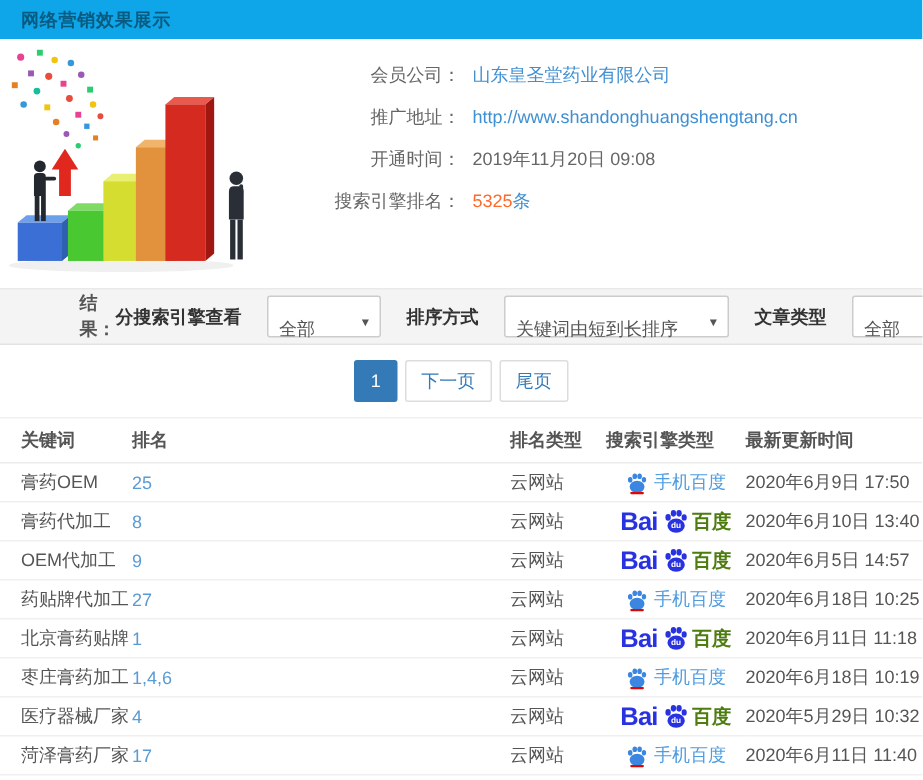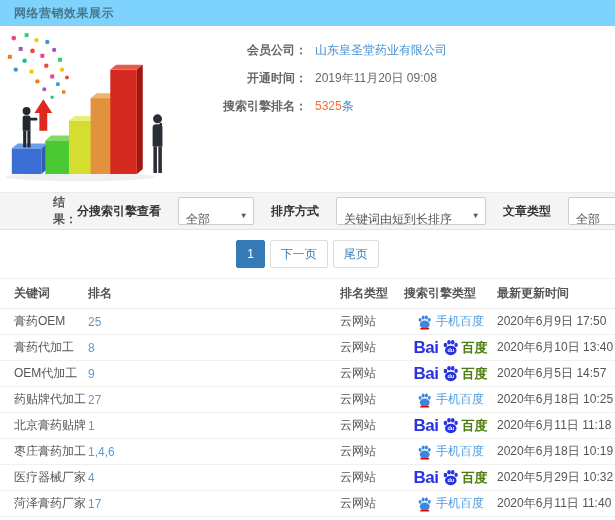--- a/index.html
+++ b/index.html
@@ -1,28 +1,28 @@
 <!DOCTYPE html>
 <html><head>
 <meta charset="utf-8">
 <style>
   * { margin:0; padding:0; box-sizing:border-box; }
   html,body { width:615px; height:520px; overflow:hidden; background:#fff;
     font-family:"Liberation Sans","DejaVu Sans",sans-serif; font-size:12px; color:#555; }
 
   
-  .app-header { height:26px; background:#7dd3fc; display:flex; align-items:center; padding:0 14px; }
+  .app-header { height:26px; background:#0ea5e9; display:flex; align-items:center; padding:0 14px; }
   .app-header .title { color:rgba(0,0,0,0.45); font-weight:bold; font-size:12px; letter-spacing:0.5px; }
 
   
   .info-panel { position:relative; height:166px; background:#fff; }
   .illustration { position:absolute; left:0; top:2px; width:192px; height:160px; }
   .info-list { margin-left:195px; padding-top:10px; }
   .info-row { display:flex; align-items:center; height:28px; }
-  .info-label { width:112px; text-align:right; color:#666;font-weight:bold; }
+  .info-label { width:112px; text-align:right; color:#666; }
   .info-value { margin-left:8px; color:#666; }
   .link { color:#3f8fd2; text-decoration:none; cursor:pointer; }
   .rank-count { color:#ff6a2b; }
   .rank-unit { color:#3f8fd2; }
 
   
   .filter-bar { height:38px; background:#f4f4f4; border-top:1px solid #e9e9e9; border-bottom:1px solid #e3e3e3;
     display:flex; align-items:center; padding:0 2px 0 14px; }
   .result-label { font-weight:bold; color:#555;padding-left:39px; }
   .filter-controls { margin-left:auto; display:flex; align-items:center; gap:17px; }
@@ -152,20 +152,24 @@
         <rect x="160.8" y="120" width="3.6" height="27"></rect>
       </g>
     </svg>
   </div>
   <div class="info-list">
     <div class="info-row">
       <span class="info-label">会员公司：</span>
       <a class="info-value link">山东皇圣堂药业有限公司</a>
     </div>
     <div class="info-row">
+      <span class="info-label">推广地址：</span>
+      <a class="info-value link">http://www.shandonghuangshengtang.cn</a>
+    </div>
+    <div class="info-row">
       <span class="info-label">开通时间：</span>
       <span class="info-value">2019年11月20日 09:08</span>
     </div>
     <div class="info-row">
       <span class="info-label">搜索引擎排名：</span>
       <span class="info-value"><span class="rank-count">5325</span><span class="rank-unit">条</span></span>
     </div>
   </div>
 </div>
 

